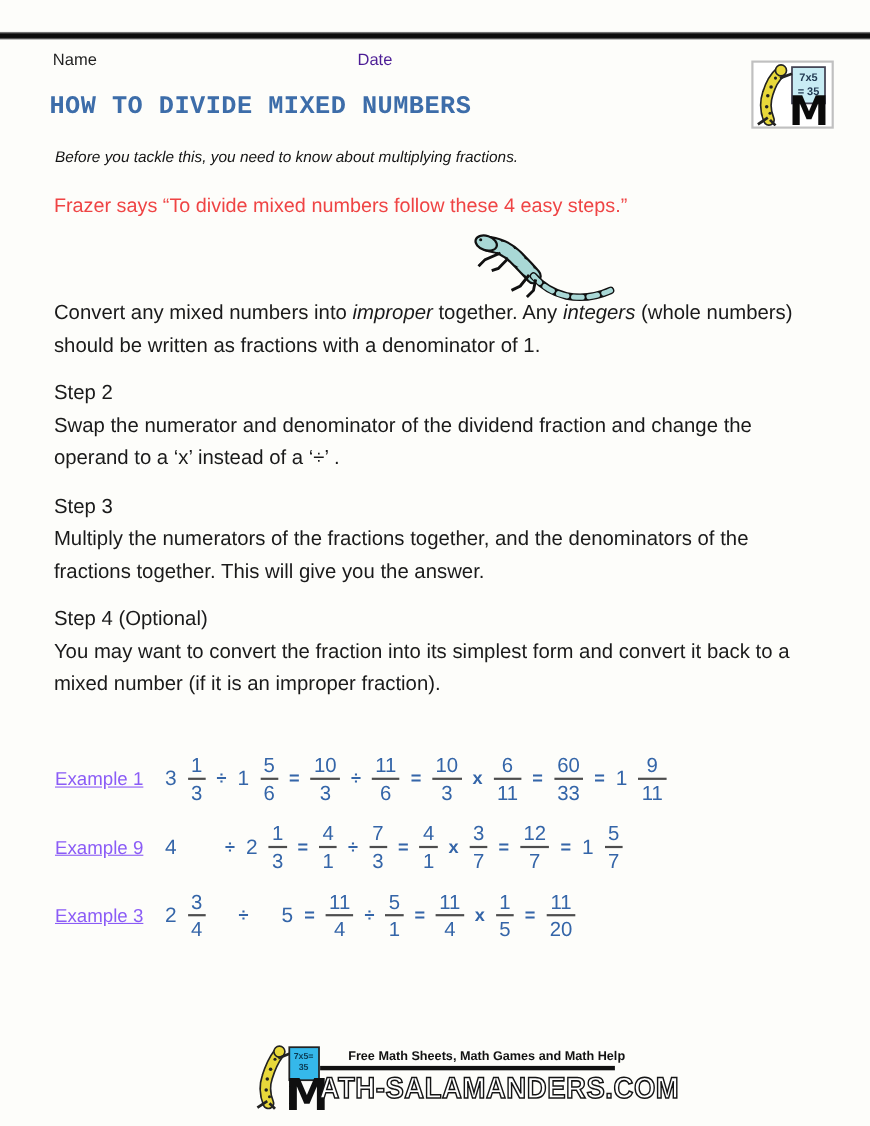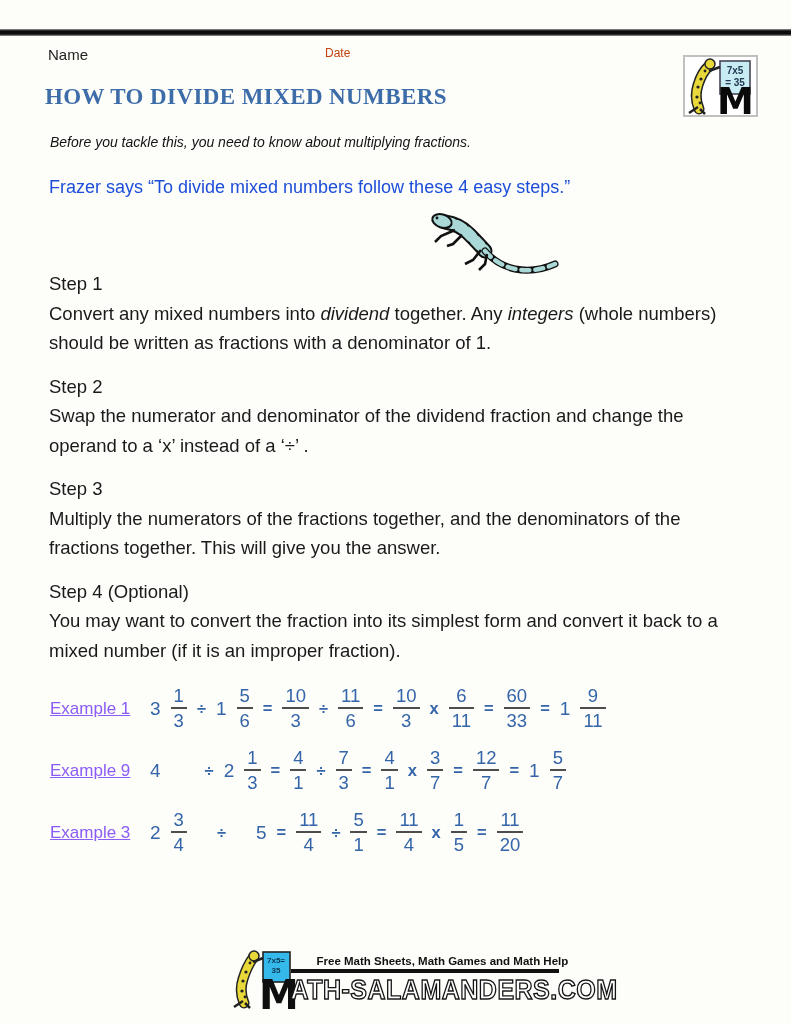--- a/index.html
+++ b/index.html
@@ -7,40 +7,40 @@
   .page {
     position:relative; width:791px; height:1024px; margin:0 auto;
     background:#fdfdfa; overflow:hidden;
     font-family:"Liberation Sans", sans-serif; color:#1c1c1c;
   }
   .top-bar {
     position:absolute; top:29px; left:0; width:100%; height:7px;
     background:linear-gradient(#9a9a9a 0%, #0c0c0c 28%, #0c0c0c 72%, #9a9a9a 100%);
   }
   .name-label { position:absolute; left:48px; top:46px; font-size:15px; color:#222; }
-  .date-label { position:absolute; left:325px; top:46px; font-size:12px; color:#c2410c; }
+  .date-label { position:absolute; left:325px; top:46px; font-size:15px; color:#4c1d95; }
 
   .page-title {
     position:absolute; left:45px; top:84px;
-    font-family:Liberation Serif, serif; font-size:23px; font-weight:600;
+    font-family:Liberation Mono, monospace; font-size:23px; font-weight:600;
     letter-spacing:0.4px; color:#3d6da9; white-space:nowrap;
   }
 
   .logo-box {
     position:absolute; left:683px; top:55px; width:75px; height:62px;
     border:2px solid #c0c0c0; background:#fff;
   }
 
   .intro-note {
     position:absolute; left:50px; top:134px;
     font-size:14px; font-style:italic; color:#141414;
   }
   .frazer-line {
     position:absolute; left:49px; top:177px;
-    font-size:18px; color:#1d4ed8;
+    font-size:18px; color:#ef4444;
   }
   .gecko { position:absolute; left:425px; top:212px; }
 
   .steps { position:absolute; left:49px; top:269px; width:700px; }
   .step { margin-bottom:14px; }
   .step-heading { font-size:18.5px; line-height:29.5px; color:#1a1a1a; }
   .step-body { font-size:18.5px; line-height:29.5px; color:#1a1a1a; }
   .step-body .it { font-style:italic; }
 
   .examples { position:absolute; left:50px; top:680px; width:710px; }
@@ -113,22 +113,21 @@
     <ellipse cx="17" cy="9" rx="10" ry="6.5" fill="#a9d8d6" stroke="#111" stroke-width="2" transform="rotate(18 17 9)"></ellipse>
     <circle cx="12" cy="6" r="1.4" fill="#111"></circle>
     <polyline points="30,18 16,24 10,30" fill="none" stroke="#111" stroke-width="2.6"></polyline>
     <polyline points="36,24 28,32 22,34" fill="none" stroke="#111" stroke-width="2.6"></polyline>
     <polyline points="56,38 48,48 40,52" fill="none" stroke="#111" stroke-width="2.6"></polyline>
     <polyline points="62,42 60,52 54,58" fill="none" stroke="#111" stroke-width="2.6"></polyline>
   </svg>
 
   <div class="steps">
     <div class="step">
-      <div class="step-heading">Step 1</div>
-      <p class="step-body"><span>Convert any mixed numbers into </span><span class="it">dividend</span><span> together. Any </span><span class="it">integers</span><span> (whole numbers) should be written as fractions with a denominator of 1.</span></p>
+      <p class="step-body"><span>Convert any mixed numbers into </span><span class="it">improper</span><span> together. Any </span><span class="it">integers</span><span> (whole numbers) should be written as fractions with a denominator of 1.</span></p>
     </div>
     <div class="step">
       <div class="step-heading">Step 2</div>
       <p class="step-body"><span>Swap the numerator and denominator of the dividend fraction and change the operand to a ‘x’ instead of a ‘÷’ .</span></p>
     </div>
     <div class="step">
       <div class="step-heading">Step 3</div>
       <p class="step-body"><span>Multiply the numerators of the fractions together, and the denominators of the fractions together. This will give you the answer.</span></p>
     </div>
     <div class="step">

